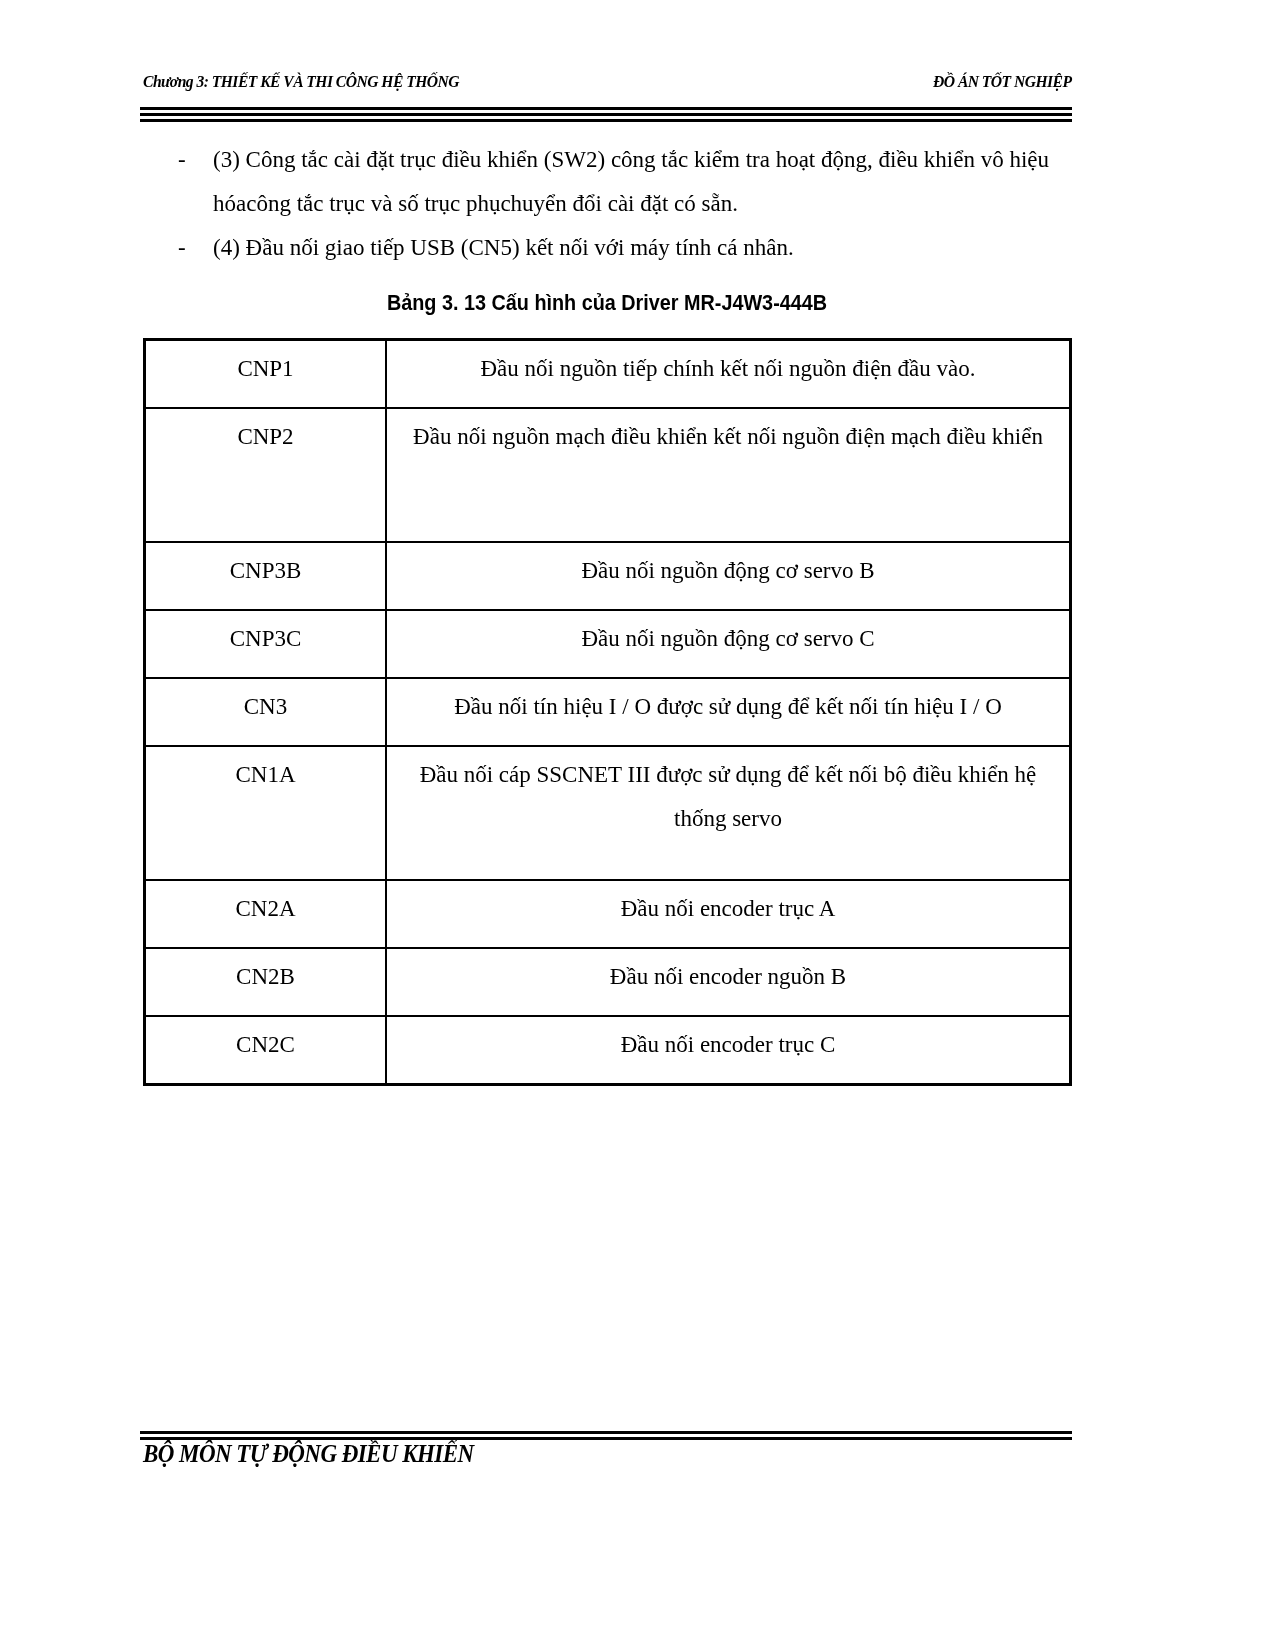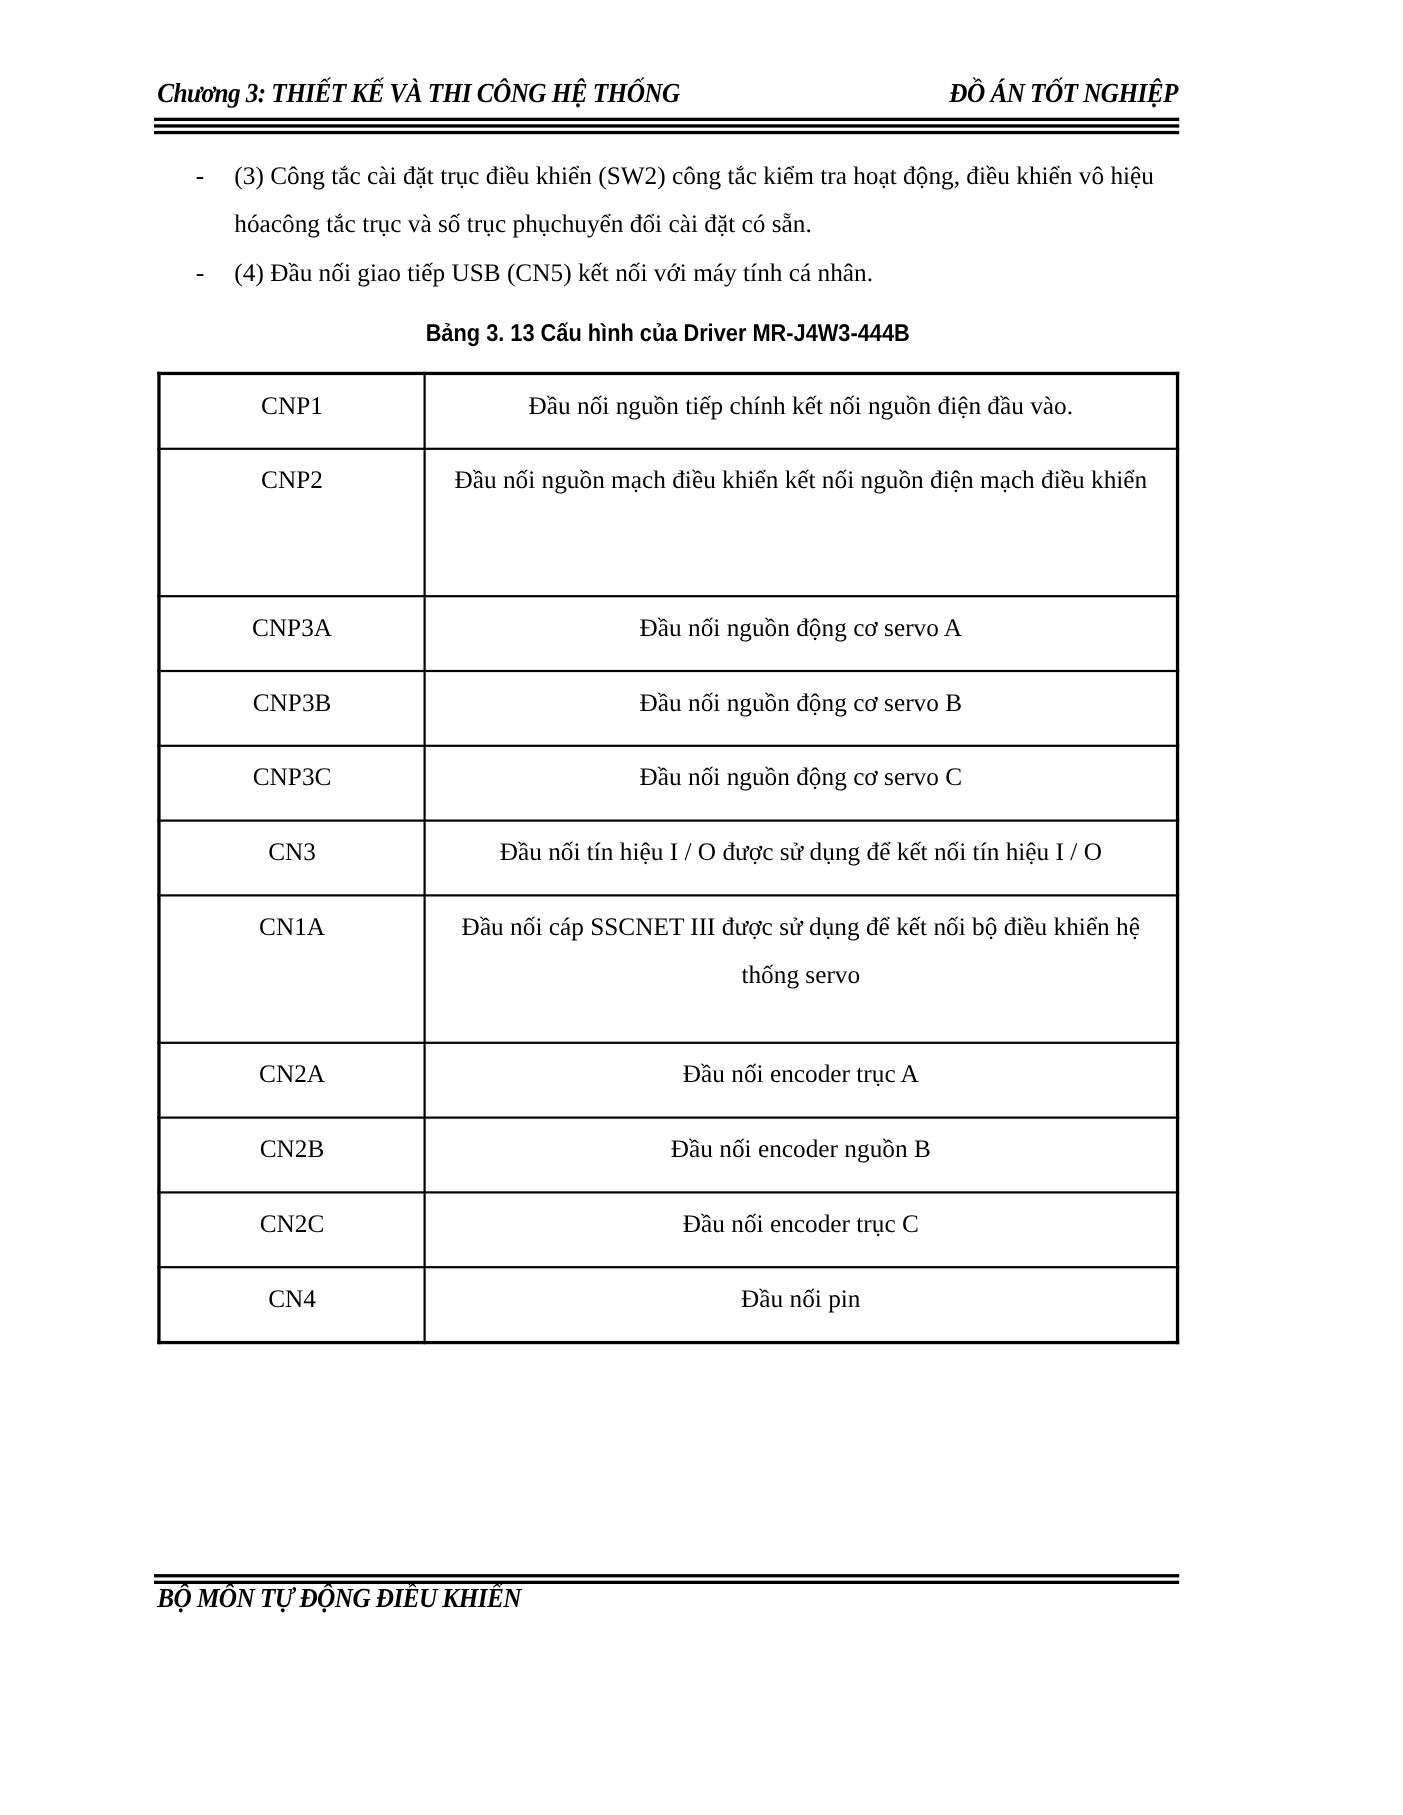--- a/index.html
+++ b/index.html
@@ -2,21 +2,21 @@
 <html><head>
   <meta charset="utf-8">
   <style>
     html, body { margin: 0; padding: 0; background: #ffffff; }
     body {
       width: 1275px; height: 1650px; position: relative; overflow: hidden;
       font-family: "Liberation Serif", "DejaVu Serif", serif; color: #000;
     }
     .header {
       position: absolute; left: 143px; top: 68px; width: 928px; height: 38px;
-      font-style: italic; font-weight: bold; font-size: 25px; text-decoration: underline;
+      font-style: italic; font-weight: bold; font-size: 17px; text-decoration: underline;
     }
     .header .left { position: absolute; left: 0; top: 4px; letter-spacing: -0.6px; transform: scaleX(0.92); transform-origin: left; white-space: nowrap; }
     .header .right { position: absolute; right: 0; top: 4px; letter-spacing: -0.6px; transform: scaleX(0.92); transform-origin: right; white-space: nowrap; }
     .rule-group { position: absolute; left: 140px; width: 932px; }
     .rule-group .r { position: absolute; left: 0; width: 100%; background: #000; }
     .top-rules { top: 107px; }
     .bottom-rules { top: 1431px; }
     .content { position: absolute; left: 143px; top: 138px; width: 928px; font-size: 23px; }
     .bullet { position: relative; padding-left: 70px; line-height: 44px; }
     .bullet .dash { position: absolute; left: 35px; top: 0; }
@@ -74,24 +74,20 @@
   <tbody>
     <tr class="h66">
       <td class="code">CNP1</td>
       <td>Đầu nối nguồn tiếp chính kết nối nguồn điện đầu vào.</td>
     </tr>
     <tr class="h132">
       <td class="code">CNP2</td>
       <td>Đầu nối nguồn mạch điều khiển kết nối nguồn điện mạch điều khiển</td>
     </tr>
     <tr class="h66">
-      <td class="code">CNP3A</td>
-      <td>Đầu nối nguồn động cơ servo A</td>
-    </tr>
-    <tr class="h66">
       <td class="code">CNP3B</td>
       <td>Đầu nối nguồn động cơ servo B</td>
     </tr>
     <tr class="h66">
       <td class="code">CNP3C</td>
       <td>Đầu nối nguồn động cơ servo C</td>
     </tr>
     <tr class="h66">
       <td class="code">CN3</td>
       <td>Đầu nối tín hiệu I / O được sử dụng để kết nối tín hiệu I / O</td>
@@ -105,24 +101,20 @@
       <td>Đầu nối encoder trục A</td>
     </tr>
     <tr class="h66">
       <td class="code">CN2B</td>
       <td>Đầu nối encoder nguồn B</td>
     </tr>
     <tr class="h66">
       <td class="code">CN2C</td>
       <td>Đầu nối encoder trục C</td>
     </tr>
-    <tr class="h66">
-      <td class="code">CN4</td>
-      <td>Đầu nối pin</td>
-    </tr>
   </tbody>
 </table>
 
 <div class="rule-group bottom-rules">
   <div class="r" style="top:0;height:3px;"></div>
   <div class="r" style="top:6px;height:3px;"></div>
 </div>
 
 <div class="footer">BỘ MÔN TỰ ĐỘNG ĐIỀU KHIỂN</div>
 

